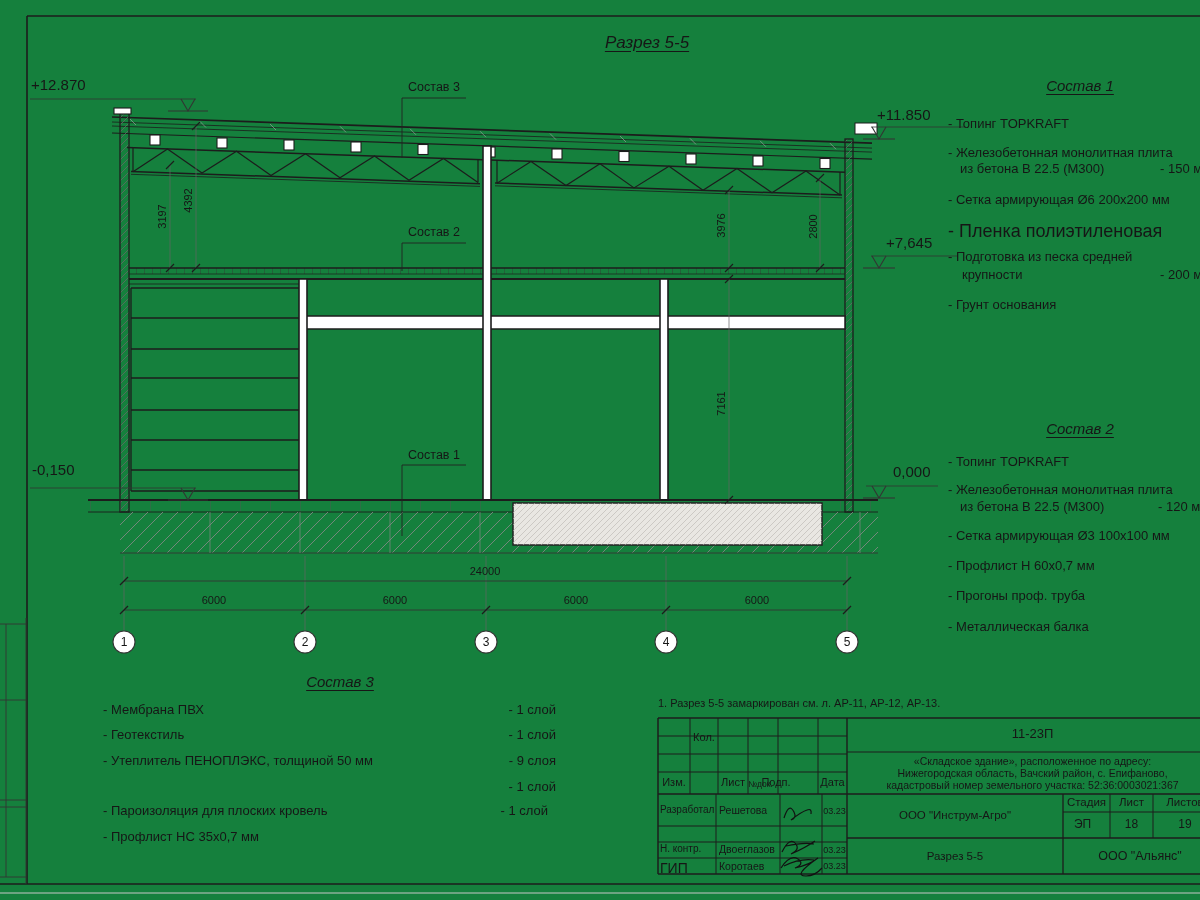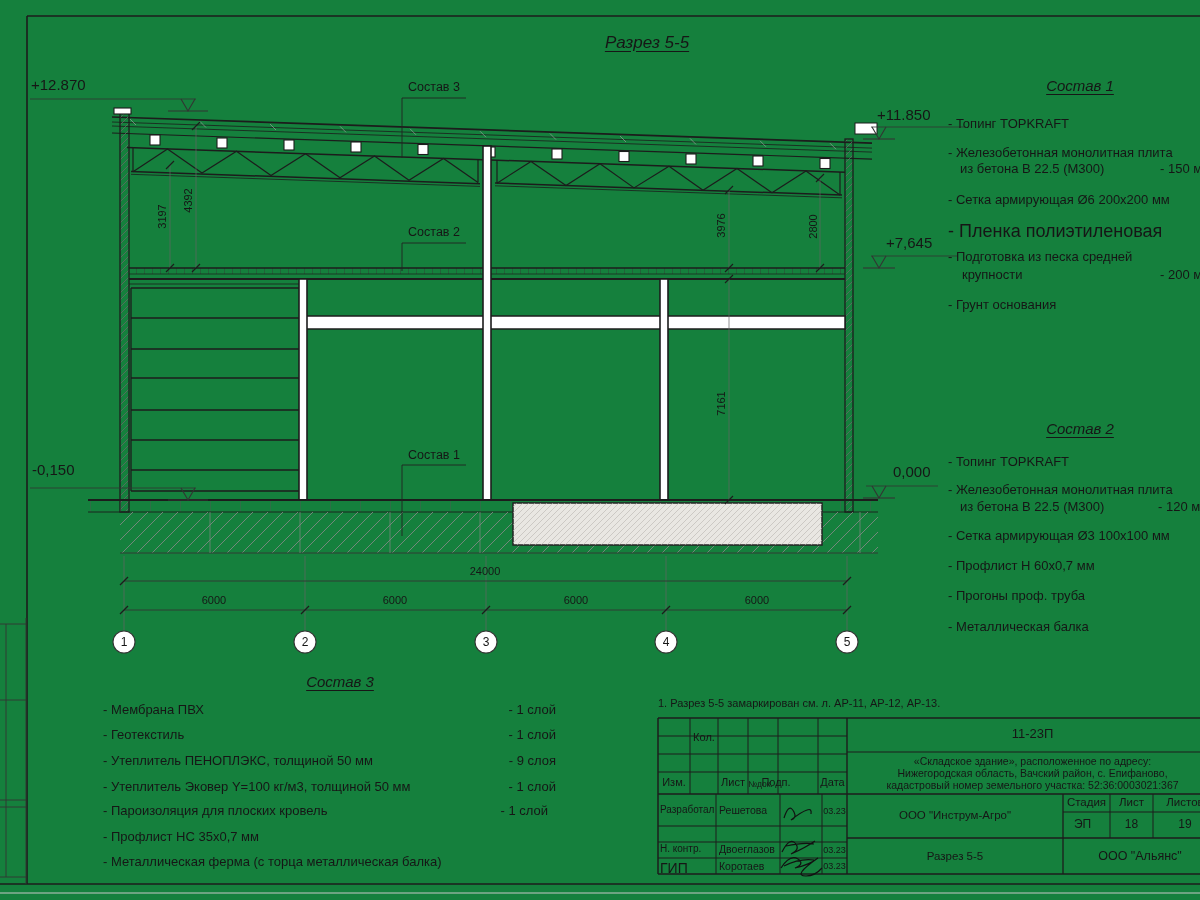--- a/index.html
+++ b/index.html
@@ -326,26 +326,24 @@
 <div class="t" style="left:948px;top:588px;font-size:13px;">- Прогоны проф. труба</div>
 <div class="t" style="left:948px;top:619px;font-size:13px;">- Металлическая балка</div>
 
 <div class="t c i u" style="left:270px;top:673px;width:140px;font-size:15px;">Состав 3</div>
 <div class="t" style="left:103px;top:702px;font-size:13px;">- Мембрана ПВХ</div>
 <div class="t r" style="left:480px;top:702px;width:76px;font-size:13px;">- 1 слой</div>
 <div class="t" style="left:103px;top:727px;font-size:13px;">- Геотекстиль</div>
 <div class="t r" style="left:480px;top:727px;width:76px;font-size:13px;">- 1 слой</div>
 <div class="t" style="left:103px;top:753px;font-size:13px;">- Утеплитель ПЕНОПЛЭКС, толщиной 50 мм</div>
 <div class="t r" style="left:480px;top:753px;width:76px;font-size:13px;">- 9 слоя</div>
-<div class="t" style="left:103px;top:779px;font-size:13px;">- Утеплитель Эковер Y=100 кг/м3, толщиной 50 мм</div>
 <div class="t r" style="left:480px;top:779px;width:76px;font-size:13px;">- 1 слой</div>
 <div class="t" style="left:103px;top:803px;font-size:13px;">- Пароизоляция для плоских кровель</div>
 <div class="t r" style="left:472px;top:803px;width:76px;font-size:13px;">- 1 слой</div>
 <div class="t" style="left:103px;top:829px;font-size:13px;">- Профлист НС 35х0,7 мм</div>
-<div class="t" style="left:103px;top:854px;font-size:13px;">- Металлическая ферма (с торца металлическая балка)</div>
 
 <div class="t" style="left:658px;top:697px;font-size:11px;">1. Разрез 5-5 замаркирован см. л. АР-11, АР-12, АР-13.</div>
 
 <div class="t c" style="left:847px;top:726px;width:371px;font-size:13px;">11-23П</div>
 <div class="t c" style="left:847px;top:755px;width:371px;font-size:10.5px;">«Складское здание», расположенное по адресу:</div>
 <div class="t c" style="left:847px;top:767px;width:371px;font-size:10.5px;">Нижегородская область, Вачский район, с. Епифаново,</div>
 <div class="t c" style="left:847px;top:779px;width:371px;font-size:10.5px;">кадастровый номер земельного участка: 52:36:0003021:367</div>
 
 <div class="t c" style="left:658px;top:776px;width:32px;font-size:11px;">Изм.</div>
 <div class="t c" style="left:690px;top:731px;width:28px;font-size:11px;">Кол.</div>

